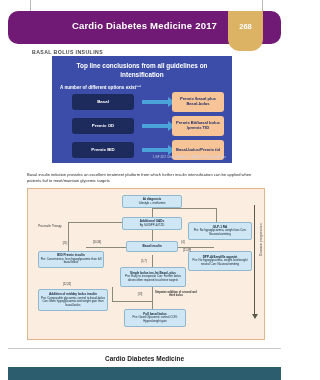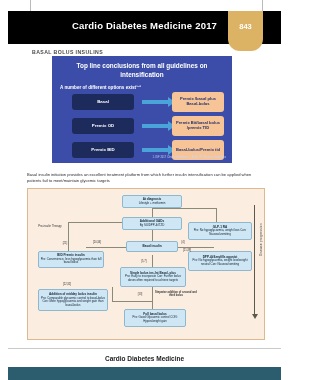--- a/index.html
+++ b/index.html
@@ -13,21 +13,22 @@
   .page{position:absolute;inset:0;background:#fff;}
 
   
   .crop{position:absolute;background:#b9b9b9;}
   .crop.tl-v{left:30px;top:0;width:1px;height:11px;}
   .crop.tr-v{right:26px;top:0;width:1px;height:11px;}
 
   
   .header{
     position:absolute;left:8px;top:11px;right:8px;height:33px;
-    background:#000000;
+    background:#701a75;
+    border-radius:10px;
   }
   .header-title{
     position:absolute;left:0;right:0;top:9px;text-align:center;
     color:#ffffff;font-size:9.5px;font-weight:bold;letter-spacing:.2px;
   }
   .page-tab{
     position:absolute;right:26px;top:11px;width:35px;height:40px;
     background:#dcb264;border-radius:0 0 12px 12px;
   }
   .page-num{
@@ -139,21 +140,21 @@
 
 <div class="page">
 
   <div class="crop tl-v"></div>
   <div class="crop tr-v"></div>
 
   <div class="header">
     <div class="header-title">Cardio Diabetes Medicine 2017</div>
   </div>
   <div class="page-tab">
-    <div class="page-num">843</div>
+    <div class="page-num">268</div>
   </div>
 
   <div class="section-label">BASAL BOLUS INSULINS</div>
 
   <div class="slide">
     <div class="slide-title">Top line conclusions from all guidelines on intensification</div>
     <div class="slide-sub">A number of different options exist¹⁻³</div>
 
     <div class="flowrows">
       <div class="frow">

